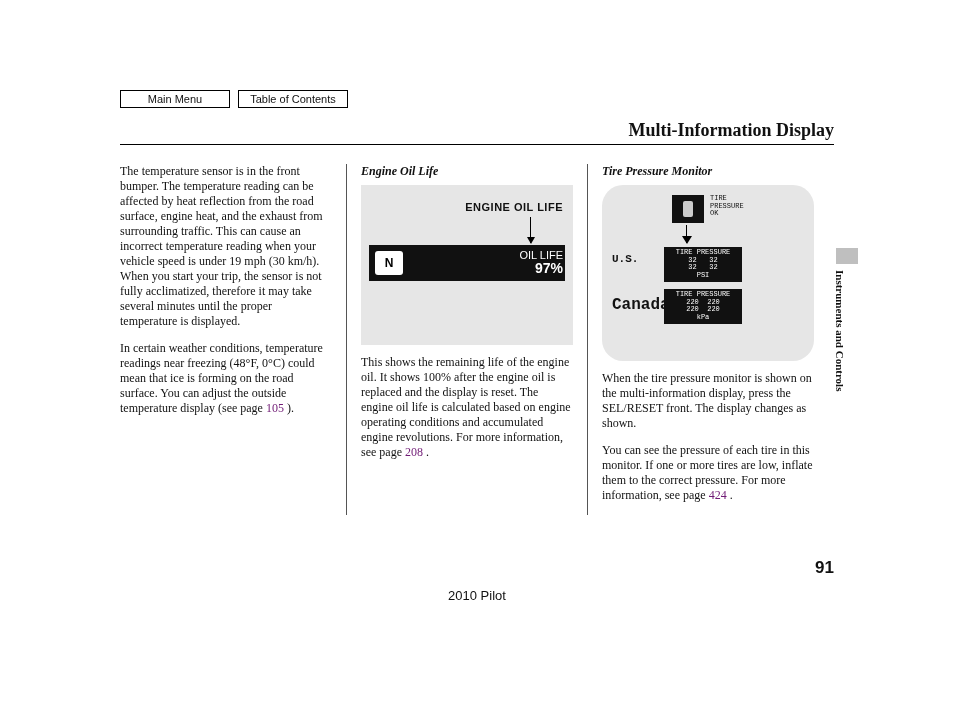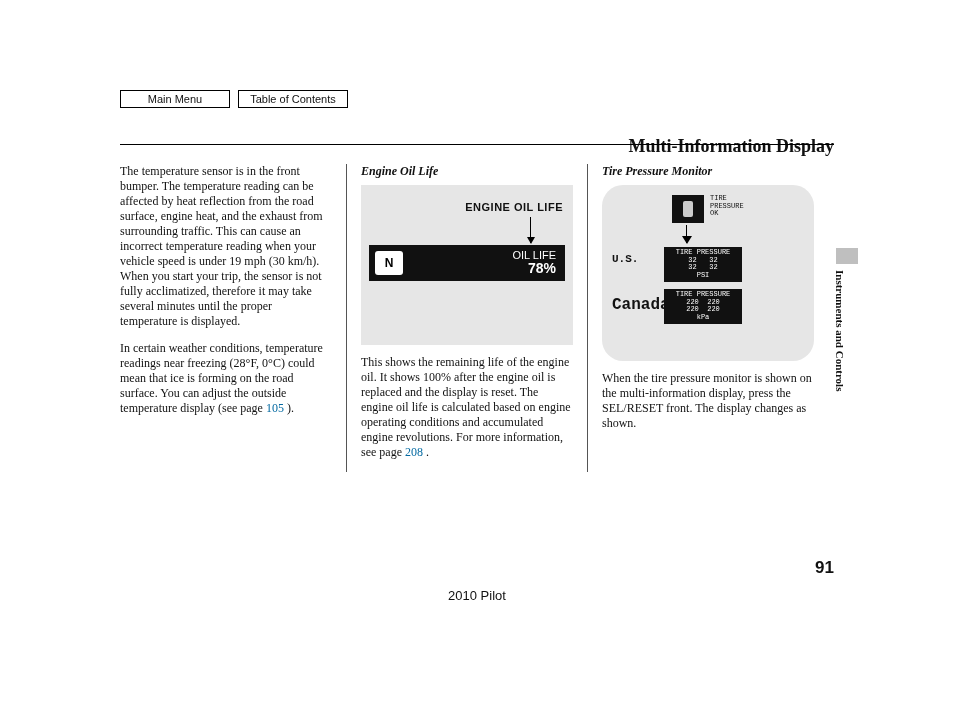--- a/index.html
+++ b/index.html
@@ -34,21 +34,21 @@
     background: #fff;
     padding: 2px 0;
     width: 108px;
     text-align: center;
     cursor: pointer;
   }
 
   
   .page-title {
     position: absolute;
-    top: 136px;
+    top: 120px;
     right: 120px;
     font-family: Georgia, "Times New Roman", serif;
     font-weight: 700;
     font-size: 18px;
   }
   .rule {
     position: absolute;
     top: 144px;
     left: 120px;
     right: 120px;
@@ -66,21 +66,21 @@
     line-height: 1.25;
   }
   .col { flex: 1; padding: 0 10px; position: relative; }
   .col:first-child { padding-left: 0; }
   .col:last-child  { padding-right: 0; }
   .col-div { border-left: 1px solid #555; margin: 0 4px; }
 
   .subhead { font-weight: 700; font-style: italic; font-family: Georgia, serif; margin-bottom: 6px; }
 
   .para { margin-bottom: 12px; text-align: left; }
-  .link { color: #0369a1; }
+  .link { color: #701a75; }
 
   
   .illus {
     background: #e6e6e6;
     width: 100%;
     box-sizing: border-box;
     margin: 6px 0 10px 0;
   }
   .illus-oil {
     height: 160px;
@@ -104,21 +104,21 @@
     position: absolute; left: 8px; right: 8px; top: 60px; height: 36px;
     background: #111; color: #fff; display:flex; align-items:center;
   }
   .illus-oil .band .n {
     width: 28px; height: 24px; margin-left: 6px;
     background:#fff; color:#000; border-radius:3px;
     display:flex; align-items:center; justify-content:center;
     font-weight:700; font-size:12px;
   }
   .illus-oil .band .right {
-    margin-left:auto; margin-right:9px; text-align:right; font-size:11px; line-height:1.1;
+    margin-left:auto; margin-right:2px; text-align:right; font-size:11px; line-height:1.1;
   }
   .illus-oil .band .right .big { font-size:14px; font-weight:700; }
 
   .illus-tire { height: 176px; position: relative; font-family: Liberation Mono, monospace; font-size: 9px; color:#111;border-radius:21px; }
   .illus-tire .carbox {
     position:absolute; top:10px; left:70px; width:32px; height:28px;
     background:#111; display:flex; align-items:center; justify-content:center;
   }
   .illus-tire .carbox::before{content:'';width:10px;height:16px;background:#ccc;border-radius:2px;}
   .illus-tire .okline{ position:absolute; top:10px; left:108px; font-size:7px; line-height:1.1; color:#111; white-space:pre; }
@@ -158,37 +158,37 @@
   <div class="rule"></div>
 
   <div class="side-tab"></div>
   <div class="side-label">Instruments and Controls</div>
 
   <div class="cols">
 
     <div class="col">
       <div class="para">The temperature sensor is in the front bumper. The temperature reading can be affected by heat reflection from the road surface, engine heat, and the exhaust from surrounding traffic. This can cause an incorrect temperature reading when your vehicle speed is under 19 mph (30 km/h). When you start your trip, the sensor is not fully acclimatized, therefore it may take several minutes until the proper temperature is displayed.</div>
       <div class="para">
-        <span>In certain weather conditions, temperature readings near freezing (28°F, 0°C) could mean that ice is forming on the road surface. You can adjust the outside temperature display (see page </span><span class="link">105</span><span> ).</span>
+        <span>In certain weather conditions, temperature readings near freezing (48°F, 0°C) could mean that ice is forming on the road surface. You can adjust the outside temperature display (see page </span><span class="link">105</span><span> ).</span>
       </div>
     </div>
 
     <div class="col-div"></div>
 
     <div class="col">
       <div class="subhead">Engine Oil Life</div>
 
       <div class="illus illus-oil">
         <div class="label-top">ENGINE OIL LIFE</div>
         <div class="arrow"></div>
         <div class="band">
           <div class="n">N</div>
           <div class="right">
             <div>OIL LIFE</div>
-            <div class="big">78%</div>
+            <div class="big">97%</div>
           </div>
         </div>
       </div>
 
       <div class="para">
         <span>This shows the remaining life of the engine oil. It shows 100% after the engine oil is replaced and the display is reset. The engine oil life is calculated based on engine operating conditions and accumulated engine revolutions. For more information, see page </span><span class="link">208</span><span> .</span>
       </div>
     </div>
 
     <div class="col-div"></div>
@@ -212,20 +212,23 @@
         <div class="label-ca">Canada</div>
         <div class="tp tp2">
           <div>TIRE PRESSURE</div>
           <div style="white-space:pre;">220  220
 220  220
 kPa</div>
         </div>
       </div>
 
       <div class="para">When the tire pressure monitor is shown on the multi-information display, press the SEL/RESET front. The display changes as shown.</div>
+      <div class="para">
+        <span>You can see the pressure of each tire in this monitor. If one or more tires are low, inflate them to the correct pressure. For more information, see page </span><span class="link">424</span><span> .</span>
+      </div>
     </div>
 
   </div>
 
   <div class="pg-num">91</div>
   <div class="model">2010 Pilot</div>
 
 </div>
 
 </body></html>

